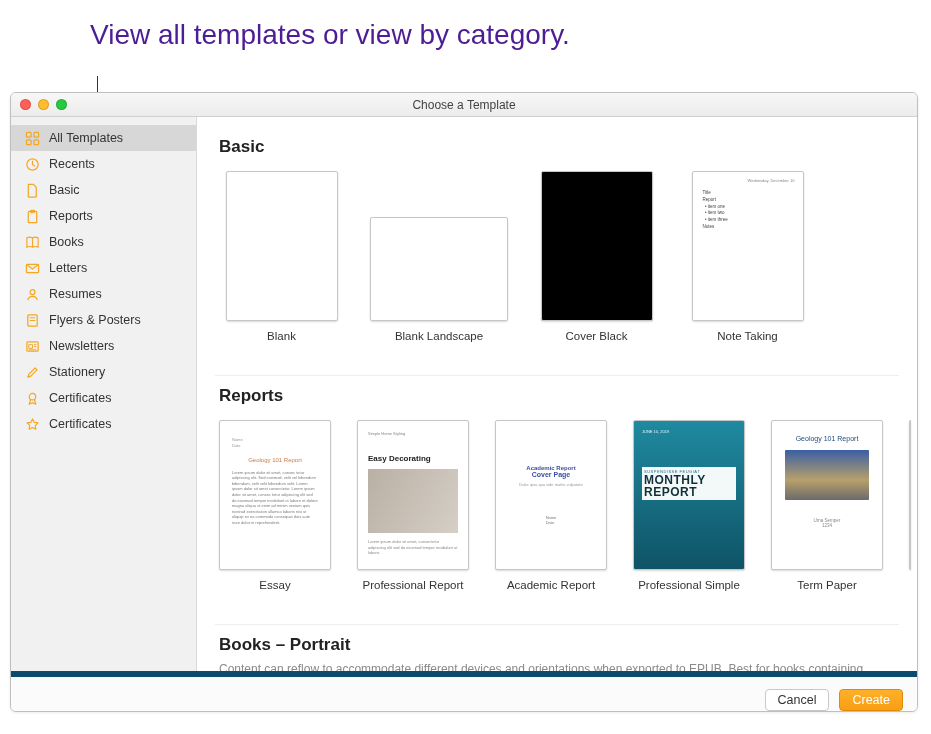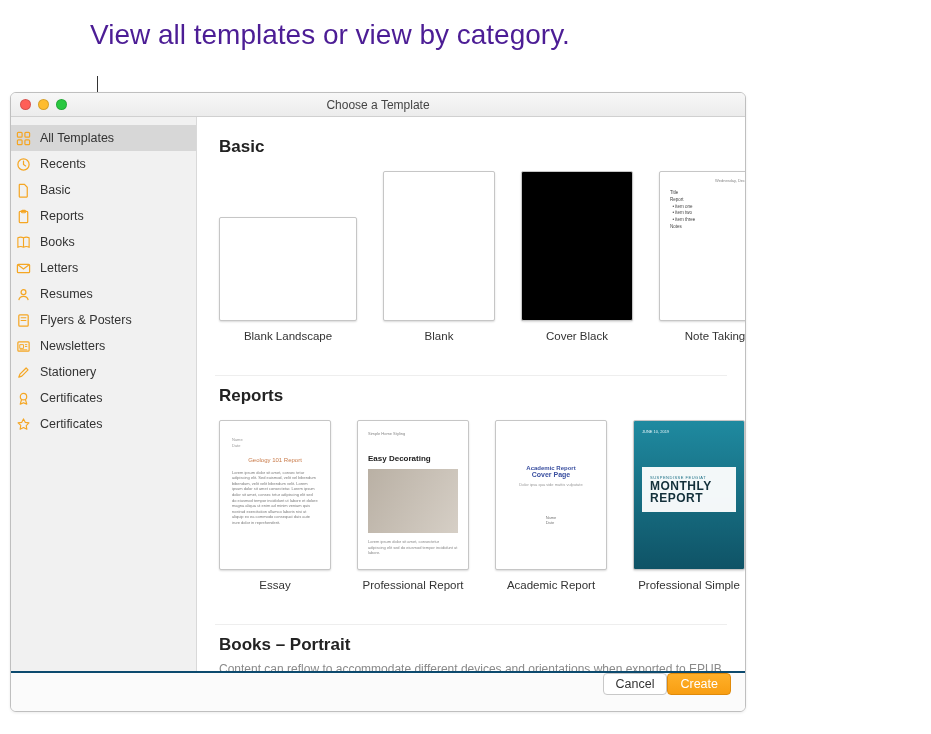--- a/index.html
+++ b/index.html
@@ -24,21 +24,21 @@
     left: 97px;
     top: 76px;
     width: 1px;
     height: 42px;
     background: #333;
   }
   .window {
     position: absolute;
     top: 92px;
     left: 10px;
-    width: 736px;
+    width: 908px;
     height: 620px;
     border: 1px solid #bfbfbf;
     border-radius: 6px;
     overflow: hidden;
     box-shadow: 0 1px 3px rgba(0,0,0,0.08);
     display: flex;
     flex-direction: column;
     background: #fff;
   }
   .titlebar {
@@ -69,21 +69,21 @@
   .sidebar {
     width: 186px;
     background: #f1f1f1;
     border-right: 1px solid #d9d9d9;
     padding-top: 8px;
     overflow-y: auto;
   }
   .side-item {
     display:flex; align-items:center;
     height: 26px;
-    padding-left: 5px;
+    padding-left: 14px;
     font-size: 12.5px;
     color:#333;
     cursor:pointer;
     gap: 9px;
   }
   .side-item.selected {
     background: #d7d7d7;
   }
   .side-icon {
     width:15px; height:15px; flex:0 0 15px;
@@ -137,36 +137,36 @@
   .contemp .big { font-size:8px; font-weight:700; color:#222; margin-top:18px;}
   .contemp .img { margin-top:6px; height:64px; background:linear-gradient(120deg,#b9b0a4,#d6cfc6);}
   .contemp .cap { margin-top:6px; font-size:4px; color:#888; line-height:1.4;}
   .acad { position:absolute; inset:0; display:flex; flex-direction:column; align-items:center; justify-content:center; }
   .acad .t1 { font-size:6px; color:#3a4fa0; font-weight:600; }
   .acad .t2 { font-size:7px; color:#3a4fa0; font-weight:700; }
   .acad .t3 { font-size:4px; color:#999; margin-top:4px;}
   .prof { position:absolute; inset:0; }
   .prof .bg { position:absolute; inset:0; background:linear-gradient(180deg,#1f8aa0 0%, #0f5366 100%); }
   .prof .bar { position:absolute; top:8px; left:8px; font-size:4px; color:#e7f6fb; }
-  .prof .monthly { position:absolute; left:8px; right:8px; top:46px; background:rgba(255,255,255,0.95); padding:8px; }
+  .prof .monthly { position:absolute; left:8px; right:8px; top:46px; background:rgba(255,255,255,0.95); padding:2px; }
   .prof .monthly .s { font-size:4px; color:#1a6f86; letter-spacing:0.5px;}
   .prof .monthly .m { font-size:12px; font-weight:800; color:#13303a; letter-spacing:0.5px; line-height:1;}
   .term { position:absolute; inset:10px; text-align:center;}
   .term .t { font-size:7px; color:#1d4a7a; font-weight:500; margin-top:4px;}
   .term .img { margin:8px auto 0 auto; width:84px; height:50px; background:linear-gradient(180deg,#3a5fa5 0%, #b7a06a 60%, #6b6b6b 100%); border-radius:1px;}
   .term .nm { font-size:4.5px; color:#888; margin-top:18px;}
   .partial {
     width: 18px; height:150px; border:1px solid #c6c6c6; box-shadow:0 1px 2px rgba(0,0,0,0.15); background:#fff; border-radius:2px 0 0 2px;
   }
   .footer {
     height: 40px;
-    border-top: 2px solid #0c4a6e;
+    border-top: 6px solid #0c4a6e;
     background: #fbfbfb;
-    display:flex; align-items:flex-start; justify-content:flex-end;
-    padding-right:14px;
+    display:flex; align-items:flex-end; justify-content:flex-end;
+    gap:10px; padding-right:14px;
   }
   .btn {
     font-size:12.5px; height:22px; padding:0 12px; border-radius:4px;
     border:1px solid #c8c8c8; background:#fff; color:#333; cursor:pointer;
     display:flex; align-items:center;
   }
   .btn.primary {
     background: linear-gradient(#ffb029,#f89e12);
     border:1px solid #e08a0a;
     color:#fff;
@@ -311,28 +311,28 @@
         <span>Certificates</span>
       </div>
 
     </div>
 
     <div class="content">
 
       <div class="section-title">Basic</div>
       <div class="row">
 
+        <div class="tile">
+          <div class="thumb"></div>
+          <div class="tile-label">Blank</div>
+        </div>
+
         <div class="tile wide">
           <div class="thumb landscape"></div>
           <div class="tile-label">Blank Landscape</div>
-        </div>
-
-        <div class="tile">
-          <div class="thumb"></div>
-          <div class="tile-label">Blank</div>
         </div>
 
         <div class="tile">
           <div class="thumb black"></div>
           <div class="tile-label">Cover Black</div>
         </div>
 
         <div class="tile">
           <div class="thumb">
             <div class="note-hdr">Wednesday, December 10</div>

